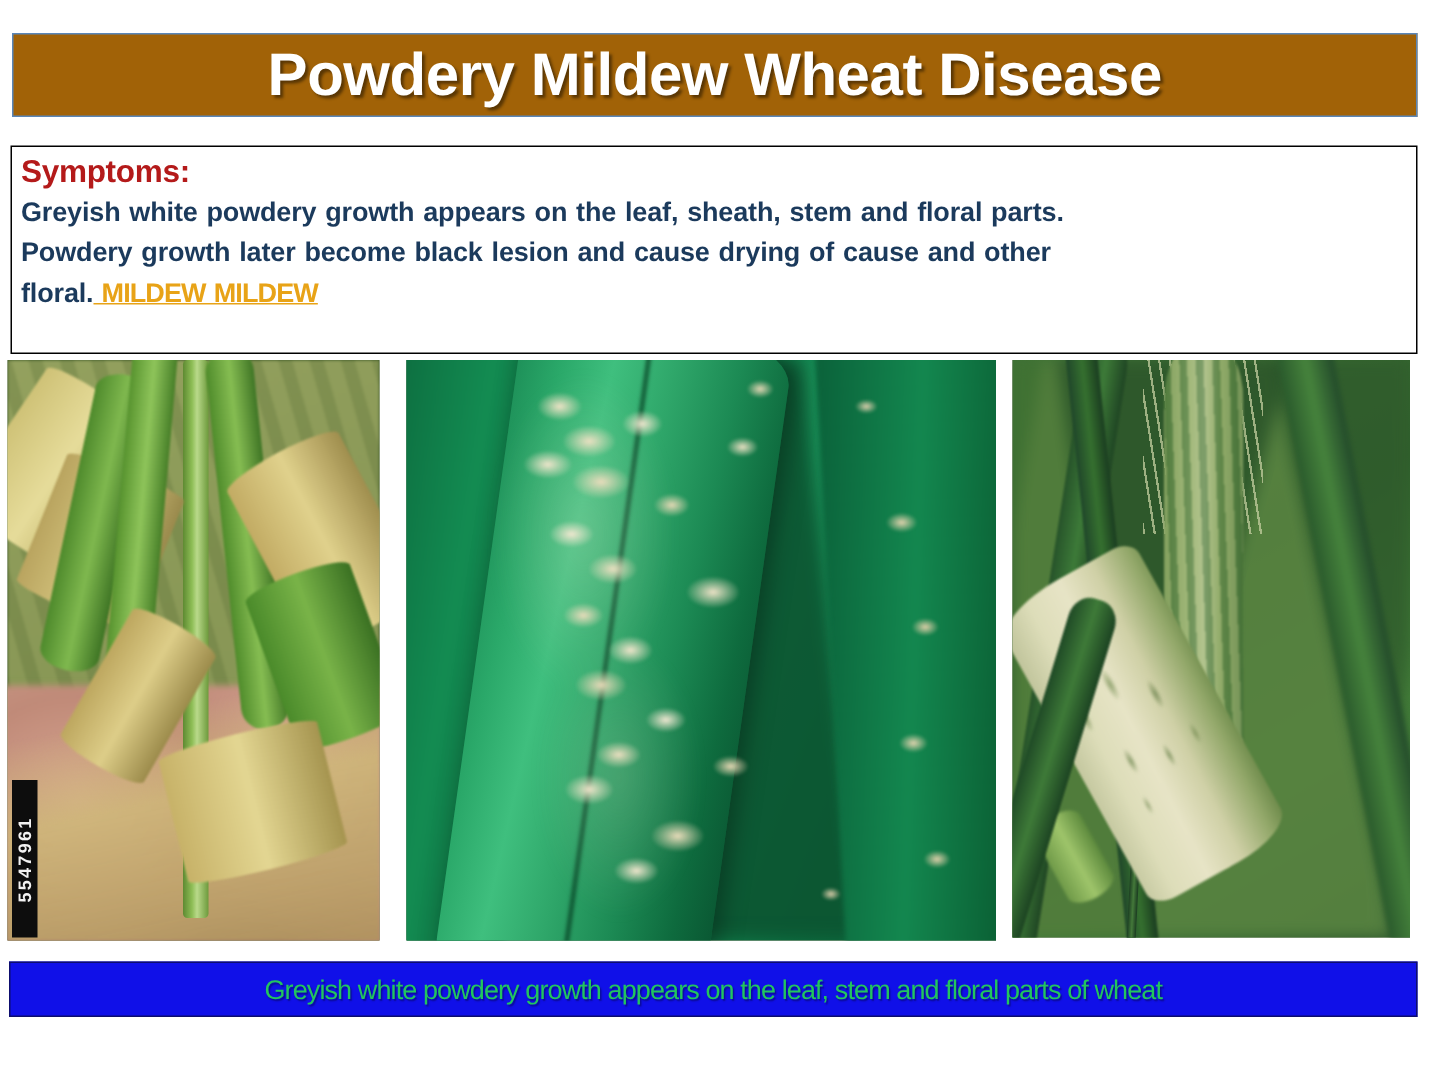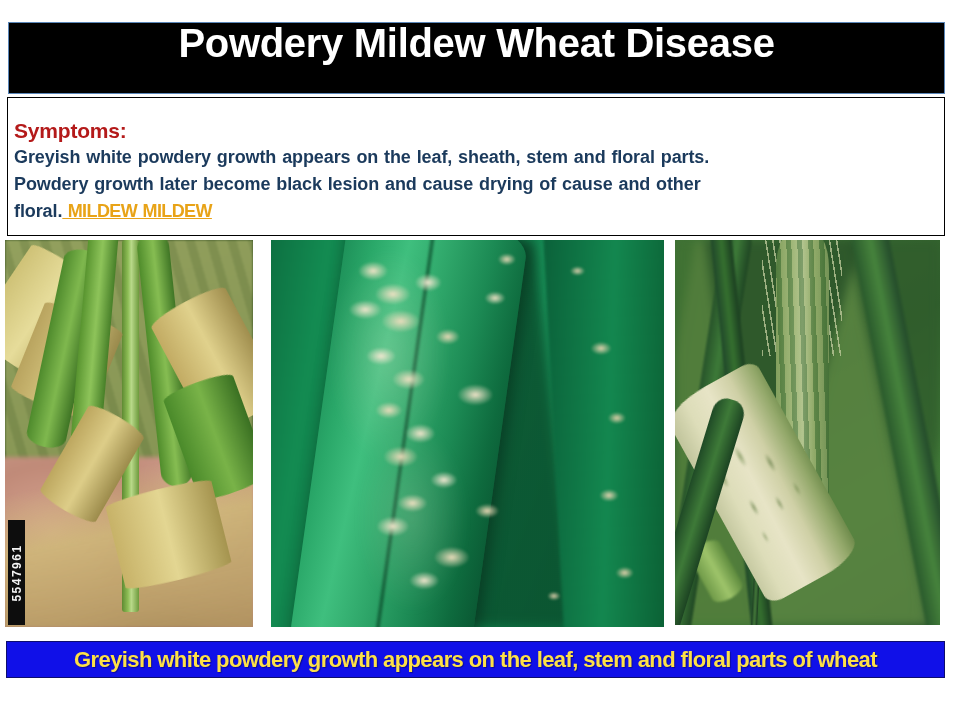--- a/index.html
+++ b/index.html
@@ -19,25 +19,25 @@
     height: 720px;
     background: #ffffff;
   }
 
   
   .title-banner {
     position: absolute;
     left: 8px;
     top: 22px;
     width: 937px;
-    height: 72px;
-    background: #000000;
+    height: 56px;
+    background: #a16207;
     border: 1px solid #5a86b8;
     display: flex;
-    align-items: flex-start;
+    align-items: center;
     justify-content: center;
     overflow: hidden;
   }
   .title-text {
     color: #ffffff;
     font-family: "Liberation Sans", sans-serif;
     font-weight: bold;
     font-size: 40px;
     line-height: 1;
     letter-spacing: -0.3px;
@@ -47,21 +47,21 @@
 
   
   .symptoms-box {
     position: absolute;
     left: 7px;
     top: 97px;
     width: 938px;
     height: 139px;
     background: #ffffff;
     border: 1px solid #000000;
-    padding: 20px 6px 2px 6px;
+    padding: 4px 6px 2px 6px;
     overflow: hidden;
   }
   .symptoms-heading {
     color: #b41a1a;
     font-family: "Liberation Sans", sans-serif;
     font-weight: bold;
     font-size: 21px;
     line-height: 26px;
     letter-spacing: -0.2px;
   }
@@ -369,24 +369,24 @@
     width: 939px;
     height: 37px;
     background: #1010e8;
     border: 1px solid #0d0d6e;
     display: flex;
     align-items: center;
     justify-content: center;
     overflow: hidden;
   }
   .caption-text {
-    color: #fde047;
-    font-family: "Liberation Sans", sans-serif;
-    font-weight: bold;
-    font-size: 22px;
+    color: #22c55e;
+    font-family: "Liberation Sans", sans-serif;
+    font-weight: normal;
+    font-size: 18px;
     line-height: 1;
     letter-spacing: -0.6px;
     white-space: nowrap;
     text-shadow: 1px 1px 1px rgba(0,0,0,0.35);
   }
 </style>
 </head>
 <body>
 
 <div class="slide">

